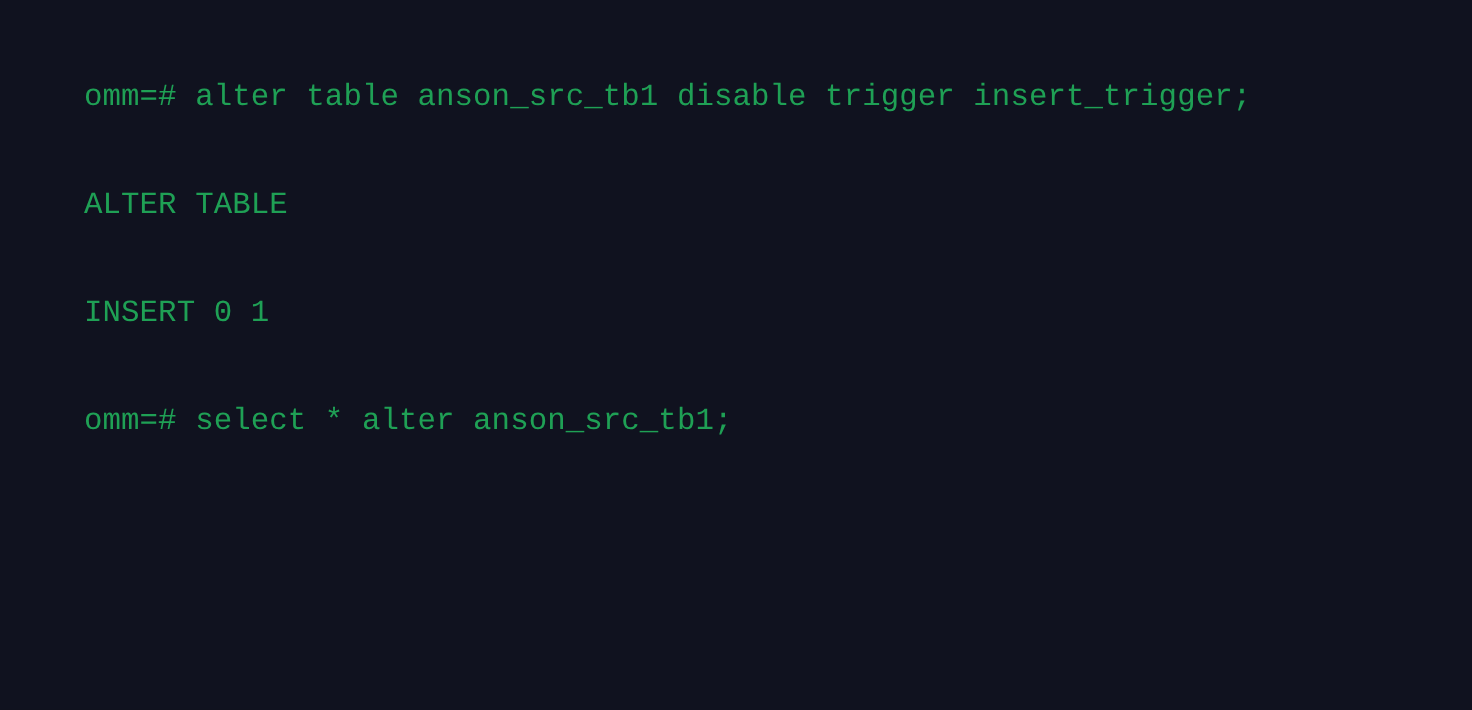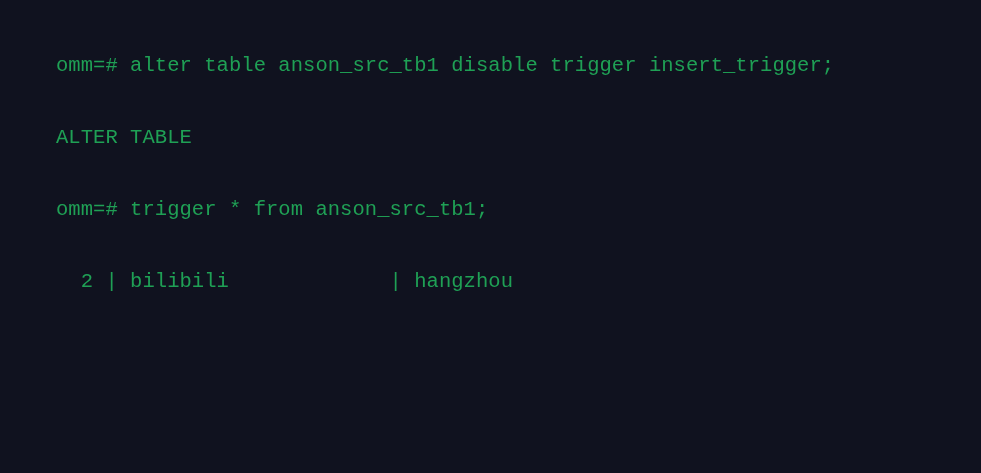--- a/index.html
+++ b/index.html
@@ -29,22 +29,22 @@
       display: block;
       margin-left: 44px;
     }
   </style>
 </head>
 <body>
 
 <div class="terminal">
   <span class="line">omm=# alter table anson_src_tb1 disable trigger insert_trigger;</span>
   <span class="line">ALTER TABLE</span>
-  <span class="line">omm=# trigger * from anson_src_tb1;</span>
-  <span class="line">  2 | bilibili             | hangzhou</span>
+  <span class="line">INSERT 0 1</span>
+  <span class="line">omm=# select * alter anson_src_tb1;</span>
   
   
   
   
   
   
   
   
   
   

